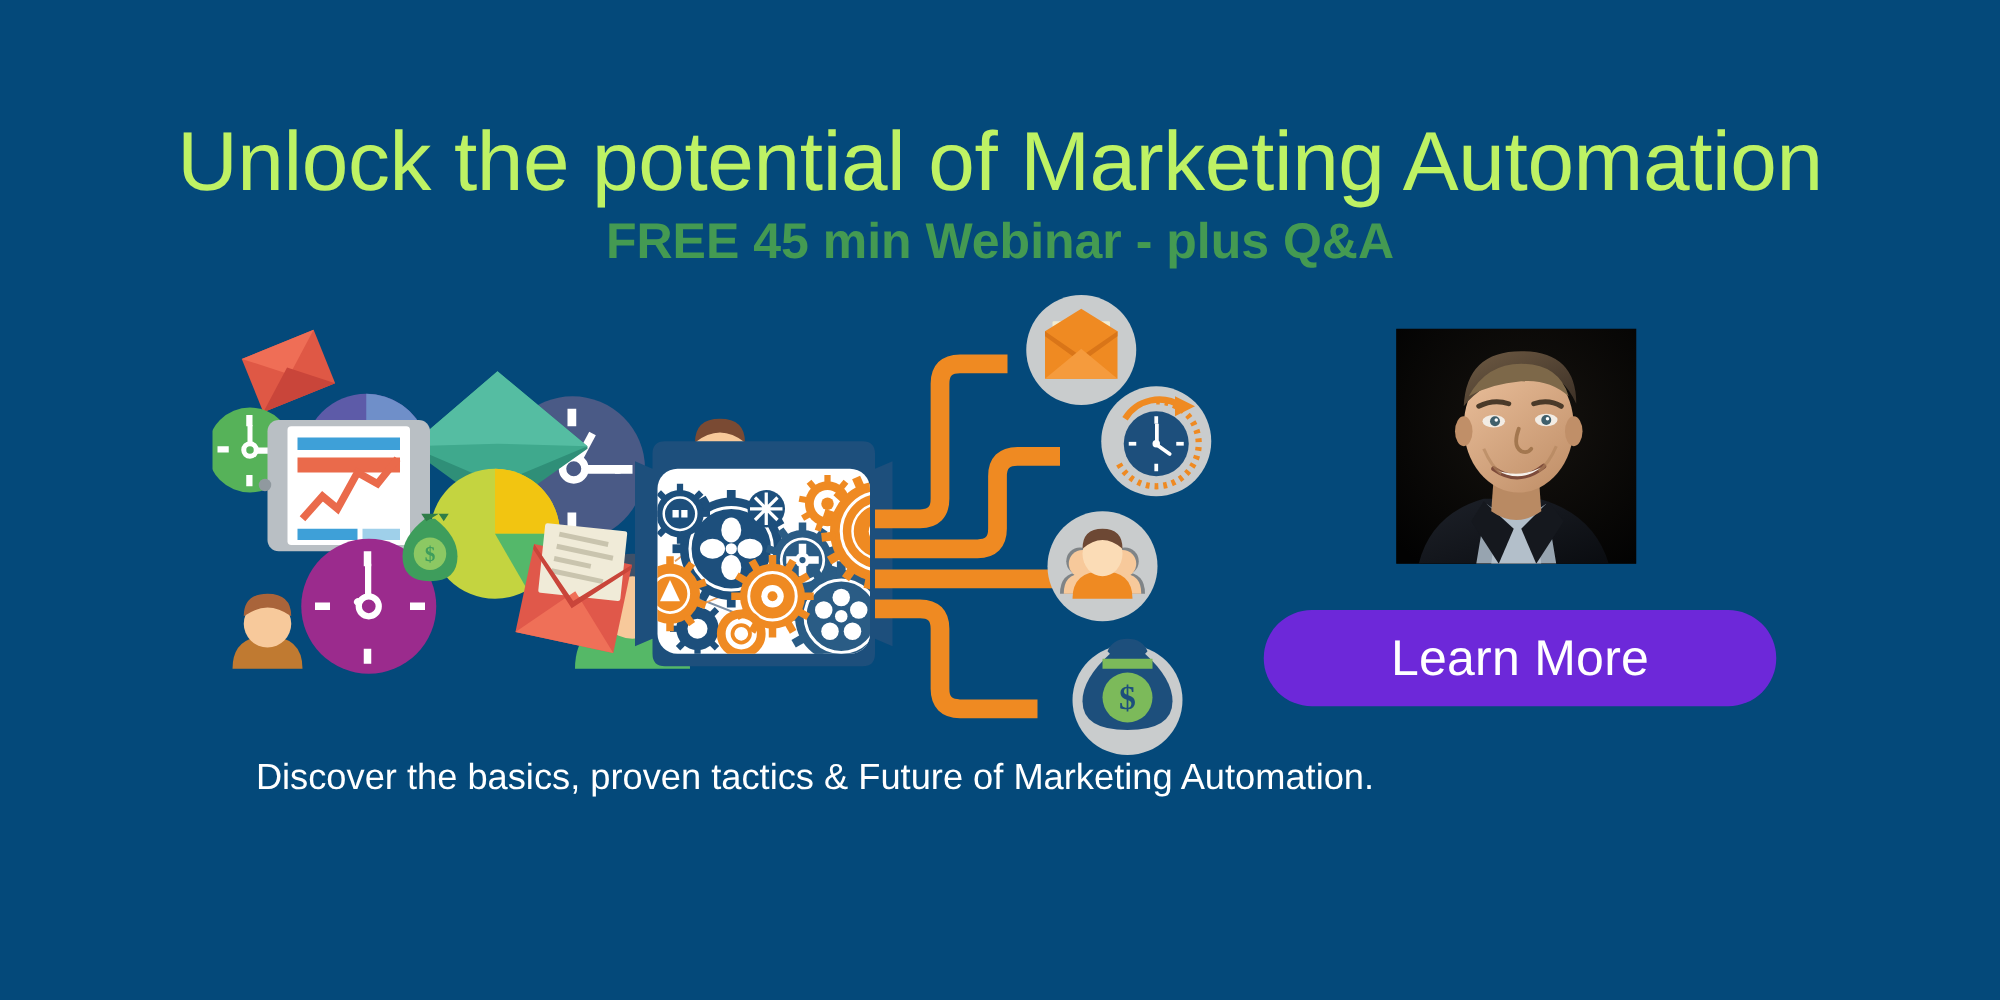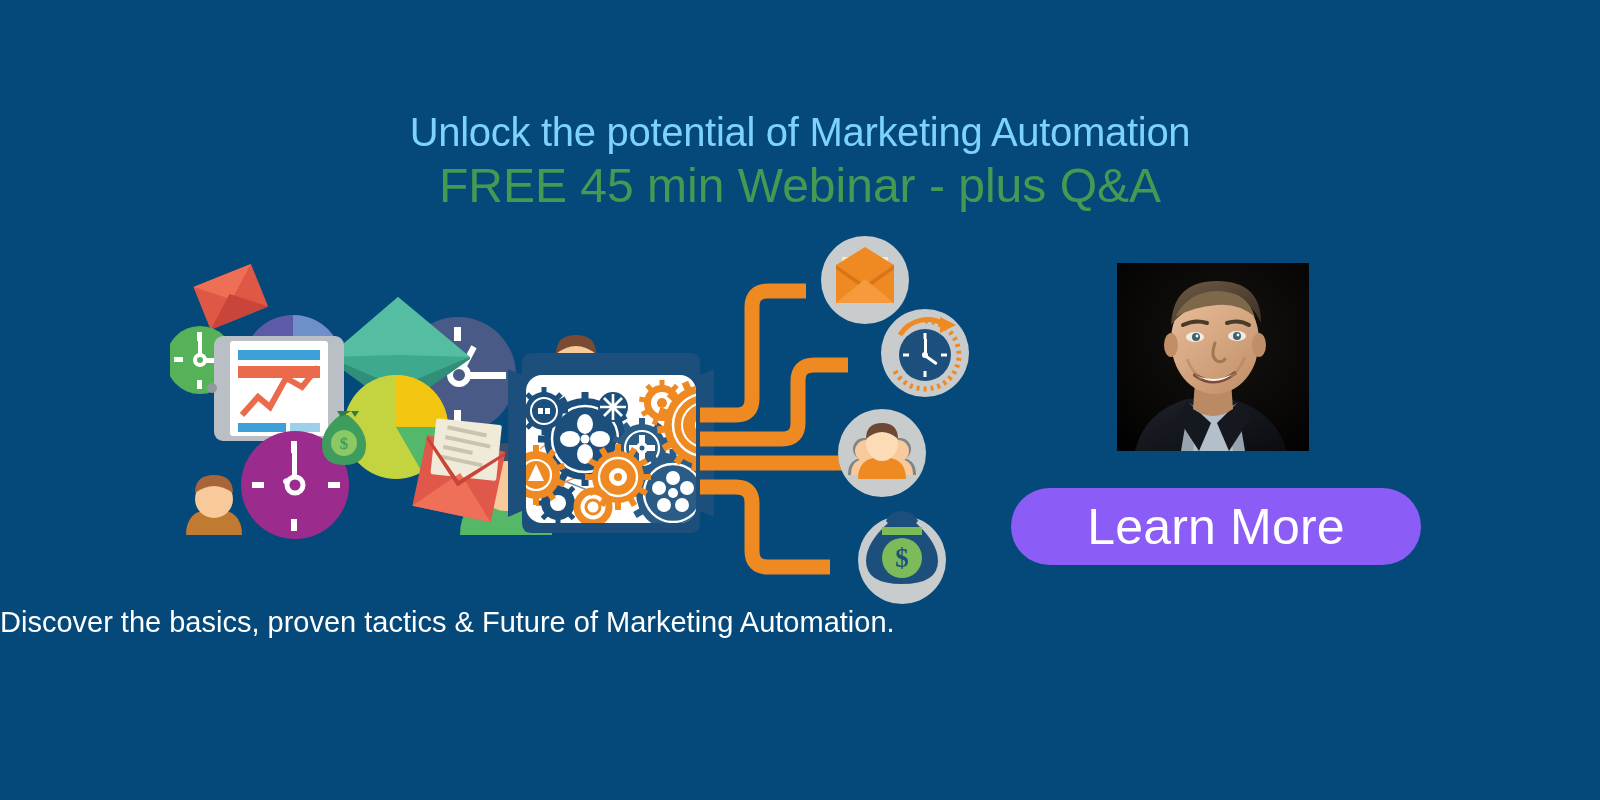--- a/index.html
+++ b/index.html
@@ -22,66 +22,65 @@
 
   
   #headline-block {
     position: absolute;
     left: 0;
     top: 96px;
     width: 1600px;
     text-align: center;
   }
   #headline {
-    font-size: 40px;
+    font-size: 67px;
     line-height: 1.02;
     font-weight: 300;
-    color: #7dd3fc;
+    color: #bef264;
     letter-spacing: -0.3px;
     white-space: nowrap;
-    margin-top: 16px;
   }
   #subheadline {
-    font-size: 48px;
+    font-size: 40px;
     line-height: 1.05;
-    font-weight: 400;
+    font-weight: 700;
     color: #449a52;
     margin-top: 8px;
     white-space: nowrap;
   }
 
   
   #description-block {
     position: absolute;
     left: 0;
     top: 601px;
     width: 1304px;
-    text-align: left;
+    text-align: center;
     color: #ffffff;
     font-weight: 300;
   }
   .desc-line {
     font-size: 29px;
     line-height: 42px;
     white-space: nowrap;
   }
 
   
   #learn-more-button {
     position: absolute;
     left: 1011px;
     top: 488px;
     width: 410px;
     height: 77px;
     border: none;
     border-radius: 39px;
-    background: #8b5cf6;
+    background: #6d28d9;
     color: #ffffff;
     font-family: "Liberation Sans", sans-serif;
-    font-size: 50px;
+    font-size: 40px;
     font-weight: 300;
     letter-spacing: 0.2px;
     cursor: pointer;
     padding: 0;
     line-height: 72px;
   }
 
   
   #speaker-photo {
     position: absolute;

